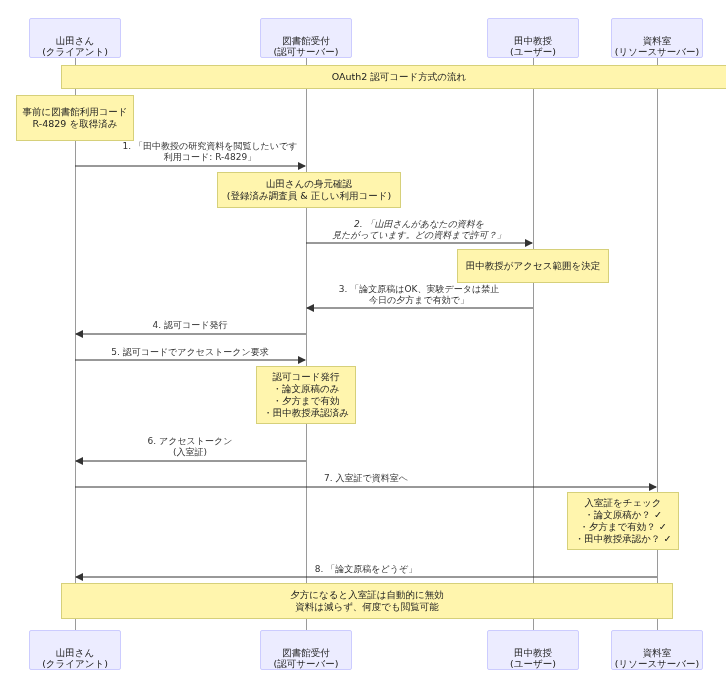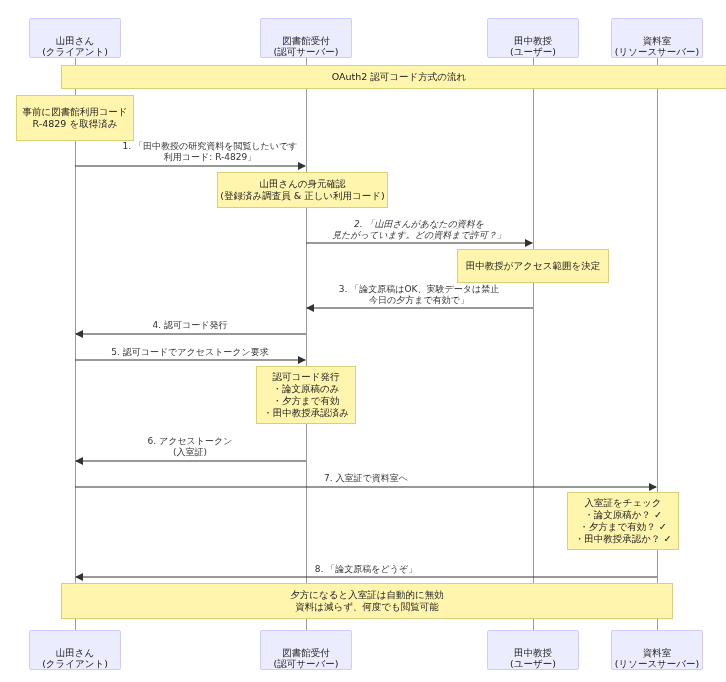--- a/index.html
+++ b/index.html
@@ -61,21 +61,21 @@
   <span>(リソースサーバー)</span>
 </div>
 
 <div class="note" style="left:61px; top:65px; width:676px; height:24px;">
   <span>OAuth2 認可コード方式の流れ</span>
 </div>
 <div class="note" style="left:16px; top:95px; width:118px; height:46px;">
   <span>事前に図書館利用コード</span>
   <span>R-4829 を取得済み</span>
 </div>
-<div class="note" style="left:217px; top:172px; width:171px; height:36px;">
+<div class="note" style="left:217px; top:172px; width:184px; height:36px;">
   <span>山田さんの身元確認</span>
   <span>(登録済み調査員 &amp; 正しい利用コード)</span>
 </div>
 <div class="note" style="left:457px; top:249px; width:152px; height:34px;">
   <span>田中教授がアクセス範囲を決定</span>
 </div>
 <div class="note" style="left:256px; top:366px; width:100px; height:58px;">
   <span>認可コード発行</span>
   <span>・論文原稿のみ</span>
   <span>・夕方まで有効</span>

